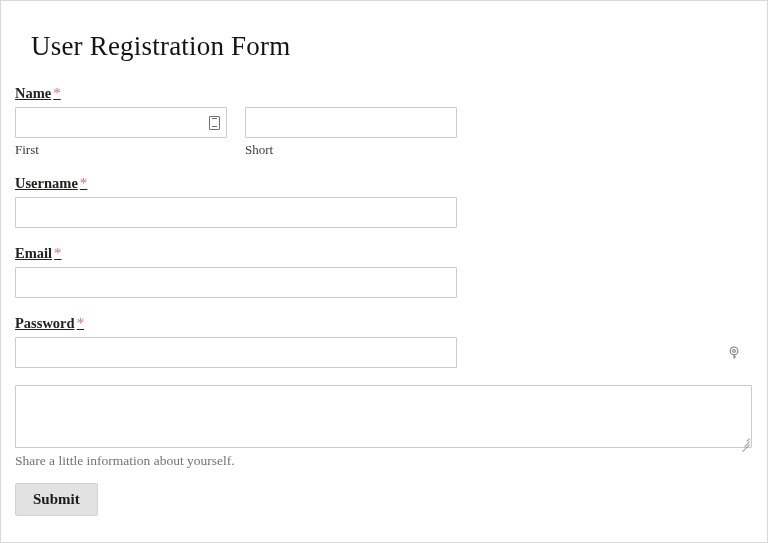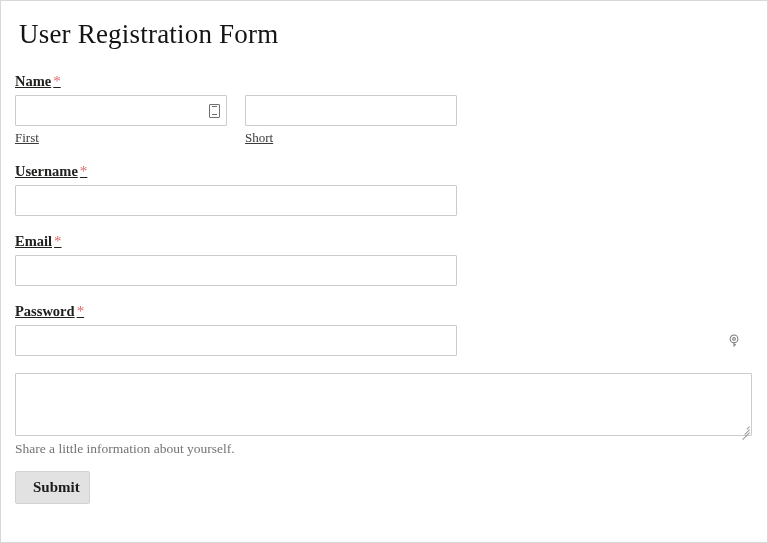--- a/index.html
+++ b/index.html
@@ -24,21 +24,21 @@
     background: #ffffff;
     padding: 0;
     position: relative;
   }
 
   .inner {
     padding: 12px 16px 0 14px;
   }
 
   .form-title {
-    margin: 4px;
+    margin: 16px;
     padding: 0;
     font-family: "Liberation Serif", "DejaVu Serif", serif;
     font-size: 27px;
     font-weight: 400;
     line-height: 34px;
     letter-spacing: 0.2px;
     color: #141414;
     white-space: nowrap;
   }
 
@@ -91,21 +91,20 @@
   }
   .input-wrap.w-wide .text-input { width: 442px; }
 
   .sub-label {
     font-family: "Liberation Serif", "DejaVu Serif", serif;
     font-size: 13px;
     line-height: 16px;
     color: #3a3a3a;
     margin-top: 4px;
     display: block;
-    text-decoration: underline;
   }
 
   
   .autofill-icon {
     position: absolute;
     top: 50%;
     right: 7px;
     transform: translateY(-50%);
     width: 11px;
     height: 14px;
@@ -185,21 +184,21 @@
 
   .submit-row { margin-top: 14px; }
   .submit-button {
     font-family: "Liberation Serif", "DejaVu Serif", serif;
     font-size: 15px;
     font-weight: 700;
     color: #1b1b1b;
     background: #e2e2e2;
     border: 1px solid #d2d2d2;
     border-radius: 2px;
-    padding: 7px 9px 8px 17px;
+    padding: 7px 17px 8px 17px;
     line-height: 16px;
     cursor: pointer;
   }
 </style>
 </head>
 <body>
 
 <div class="page">
   <div class="inner">
 

